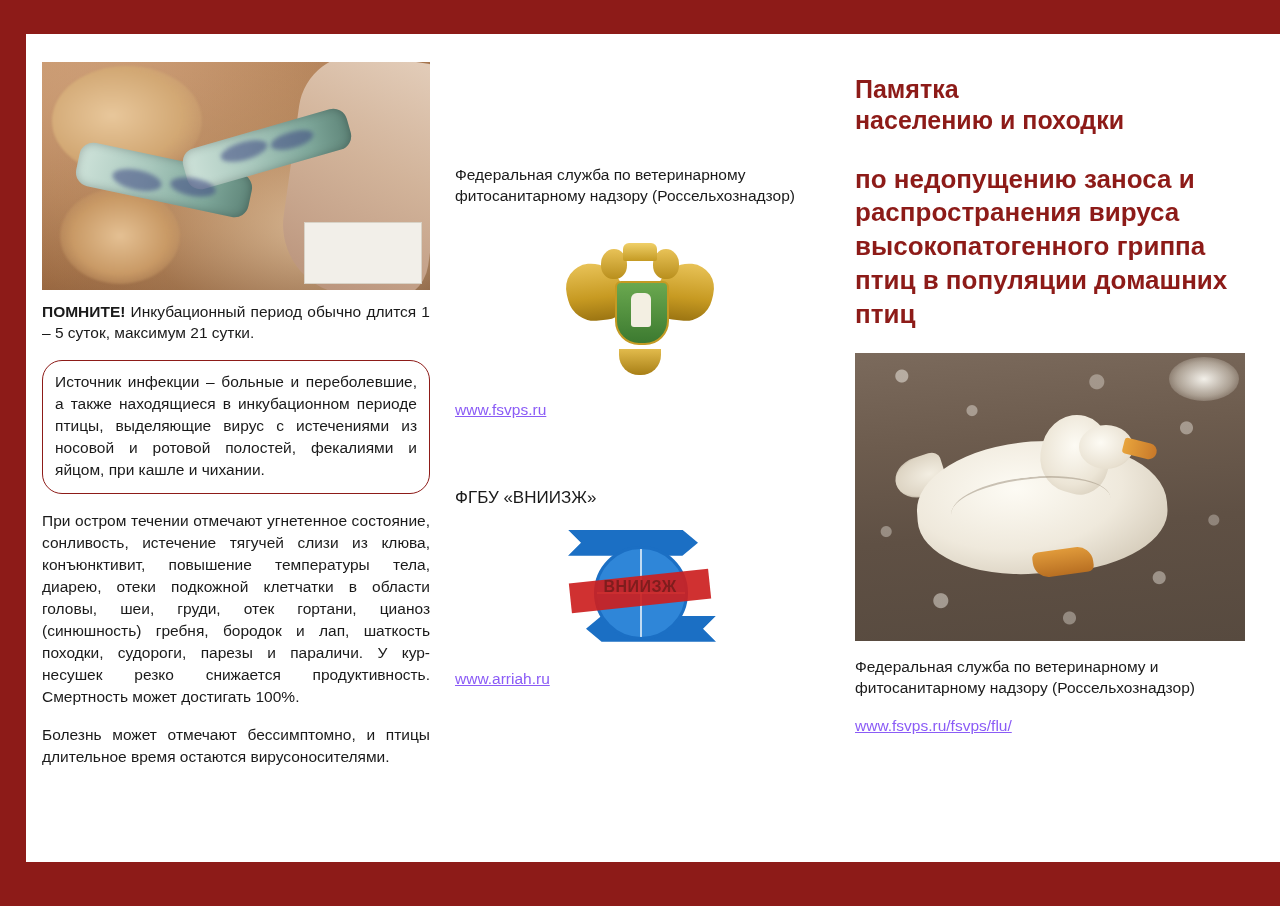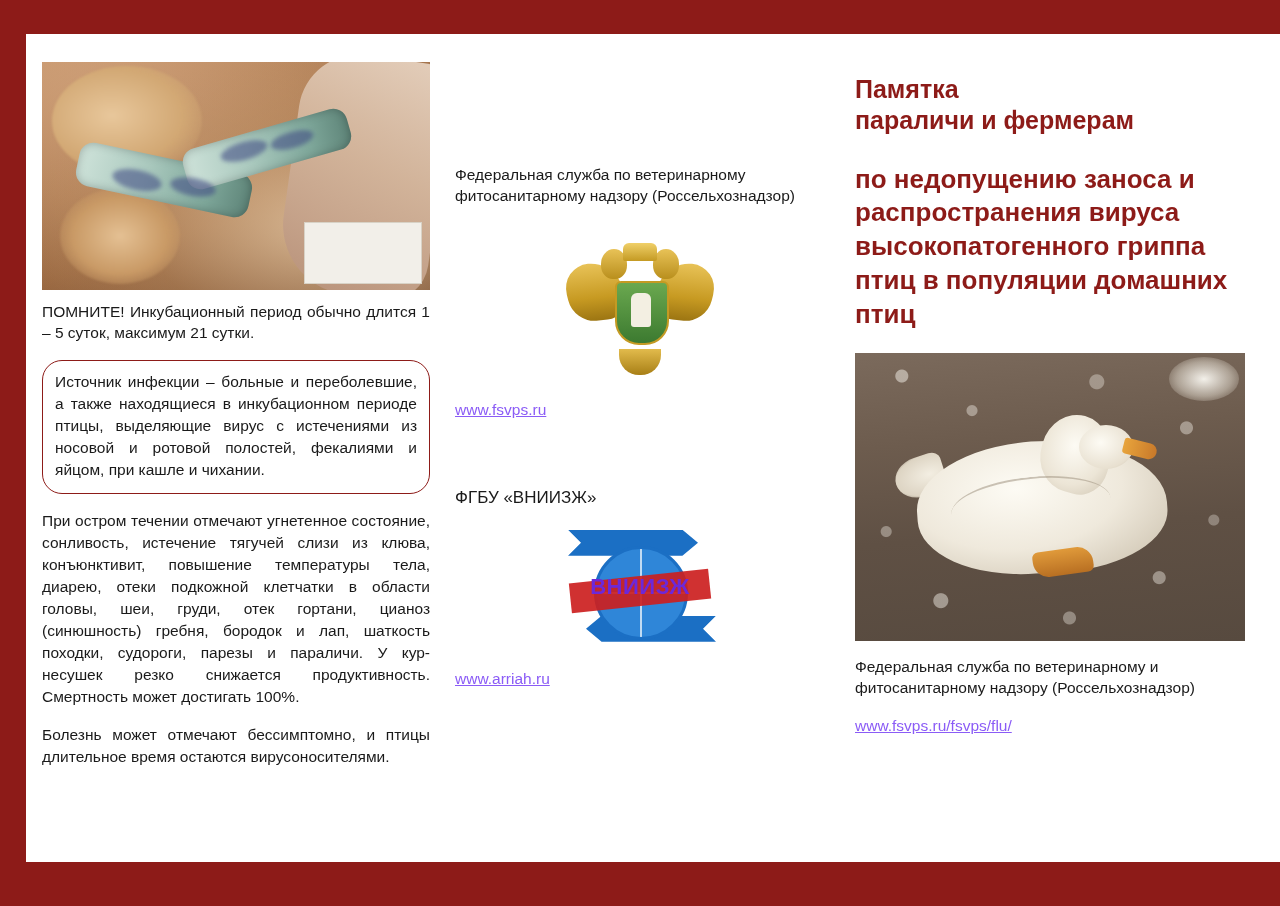--- a/index.html
+++ b/index.html
@@ -127,21 +127,21 @@
     background: #f2efe9;
     border: 1px solid #d8d2c6;
   }
 
   .note-remember {
     margin-top: 12px;
     font-size: 15.5px;
     line-height: 1.35;
     text-align: justify;
   }
-  .note-remember b { font-weight: normal; margin-top: 8px; }
+  .note-remember b { font-weight: bold; margin-top: 8px; }
 
   .src-box {
     margin-top: 16px;
     border: 1.6px solid #8d1b18;
     border-radius: 20px;
     padding: 10px 12px 12px 12px;
     font-size: 15.5px;
     line-height: 1.42;
     text-align: justify;
   }
@@ -274,23 +274,23 @@
     left: 10px; top: 50px;
     width: 140px; height: 30px;
     background: #cc1f1f;
     transform: rotate(-6deg);
     opacity: .92;
   }
   .logo-vniizh .band-text {
     position: absolute;
     left: 0; top: 0;
     width: 100%; height: 100%;
-    color: #6d28d9;
+    color: #7f1d1d;
     font-weight: bold;
-    font-size: 22px;
+    font-size: 16px;
     letter-spacing: .5px;
     display: flex;
     align-items: center;
     justify-content: center;
   }
   .col2 .link-arriah { display: block; margin-top: 22px; }
 
   
   .col3 {
     position: absolute;
@@ -470,21 +470,21 @@
       <div class="band-text">ВНИИЗЖ</div>
     </div>
 
     <a class="link link-arriah" href="#">www.arriah.ru</a>
   </div>
 
   <div class="col3">
 
     <div class="title-main">
       <div>Памятка</div>
-      <div>параличи и фермерам</div>
+      <div>населению и походки</div>
     </div>
 
     <div class="title-sub">по недопущению заноса и распространения вируса высокопатогенного гриппа птиц в популяции домашних птиц</div>
 
     <div class="photo-duck">
       <div class="ground"></div>
       <div class="fluff"></div>
       <div class="tail"></div>
       <div class="body"></div>
       <div class="neck"></div>

